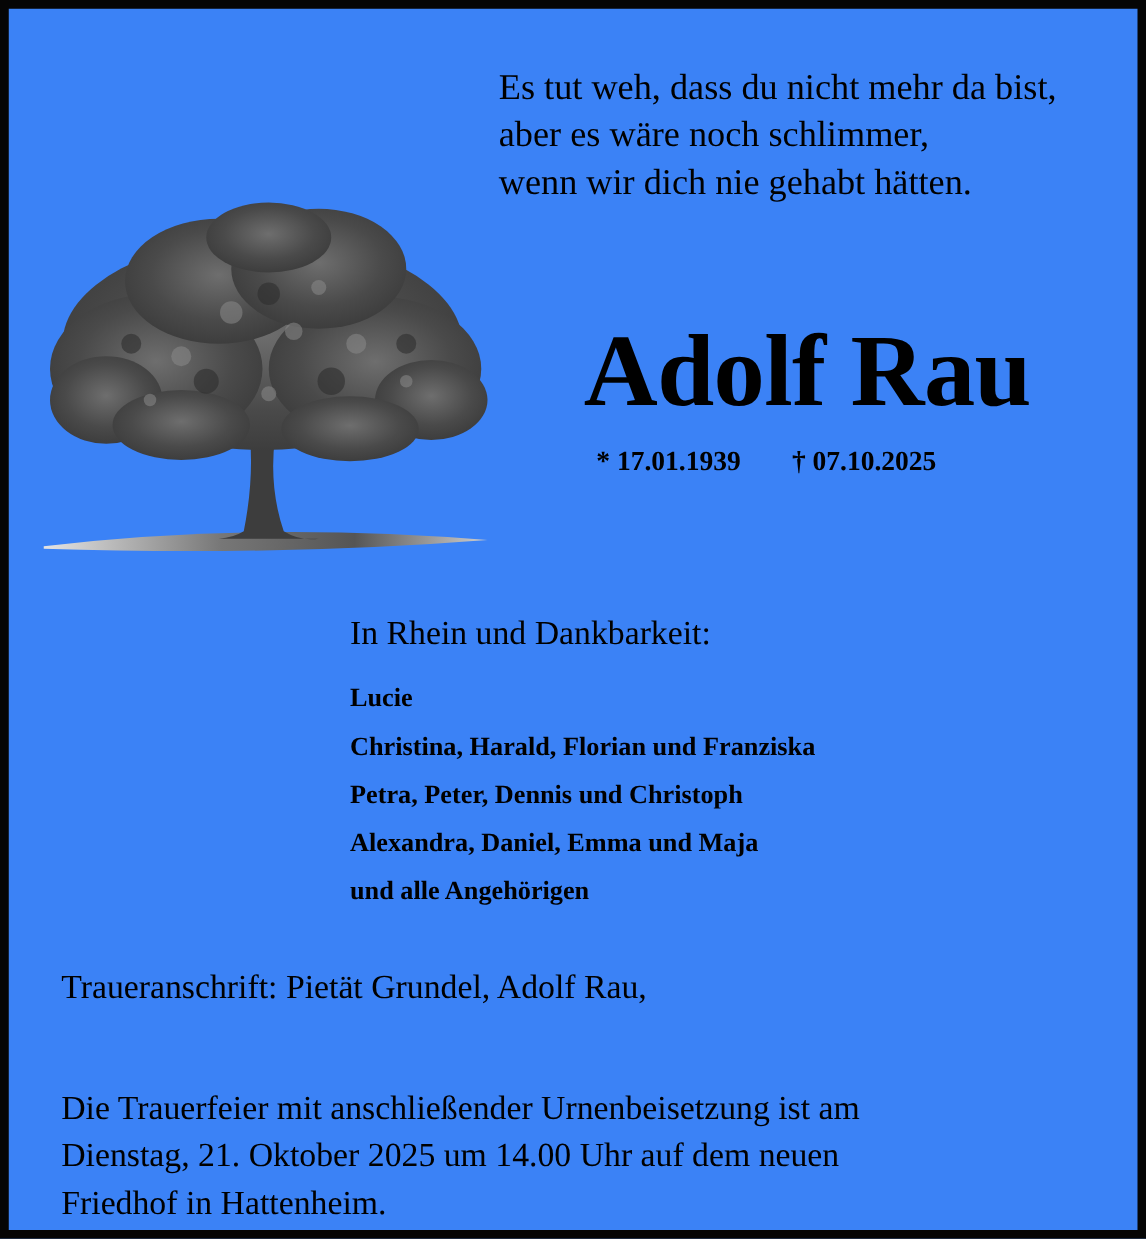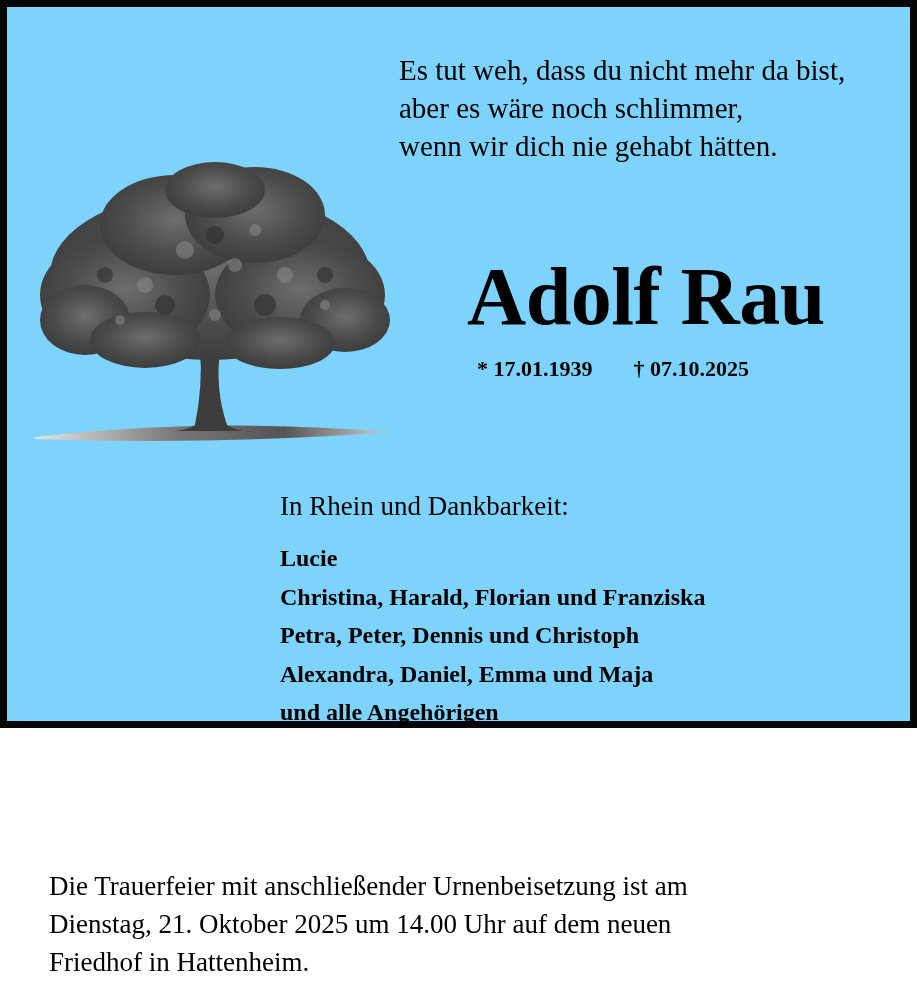--- a/index.html
+++ b/index.html
@@ -11,27 +11,27 @@
       width: 917px;
       height: 1000px;
       position: relative;
       overflow: hidden;
       font-family: "Liberation Serif", "DejaVu Serif", serif;
       color: #000;
     }
     .frame {
       position: absolute;
       left: 0; top: 0;
-      width: 917px; height: 728px;
+      width: 917px; height: 991px;
       box-sizing: border-box;
       border-top: 7px solid #050505;
       border-left: 7px solid #050505;
       border-right: 7px solid #050505;
       border-bottom: 7px solid #050505;
-      background: #7dd3fc;
+      background: #3b82f6;
     }
     .poem {
       position: absolute;
       left: 392px;
       top: 44px;
       font-size: 29px;
       line-height: 38px;
       white-space: nowrap;
     }
     .poem div { display: block; }
@@ -67,21 +67,21 @@
       left: 273px;
       top: 481px;
       font-size: 27px;
       line-height: 36px;
       white-space: nowrap;
     }
     .mourners {
       position: absolute;
       left: 273px;
       top: 532px;
-      font-size: 24px;
+      font-size: 21px;
       font-weight: bold;
       line-height: 38.5px;
       white-space: nowrap;
     }
     .mourners div { display: block; }
     .address {
       position: absolute;
       left: 42px;
       top: 763px;
       font-size: 27px;
@@ -178,20 +178,21 @@
 
   <div class="mourners">
     <div>Lucie</div>
     <div>Christina, Harald, Florian und Franziska</div>
     <div>Petra, Peter, Dennis und Christoph</div>
     <div>Alexandra, Daniel, Emma und Maja</div>
     <div>und alle Angehörigen</div>
   </div>
 
   <div class="address">
+    <div>Traueranschrift: Pietät Grundel, Adolf Rau,</div>
   </div>
 
   <div class="ceremony">
     <div>Die Trauerfeier mit anschließender Urnenbeisetzung ist am</div>
     <div>Dienstag, 21. Oktober 2025 um 14.00 Uhr auf dem neuen</div>
     <div>Friedhof in Hattenheim.</div>
   </div>
 
 </div>
 

